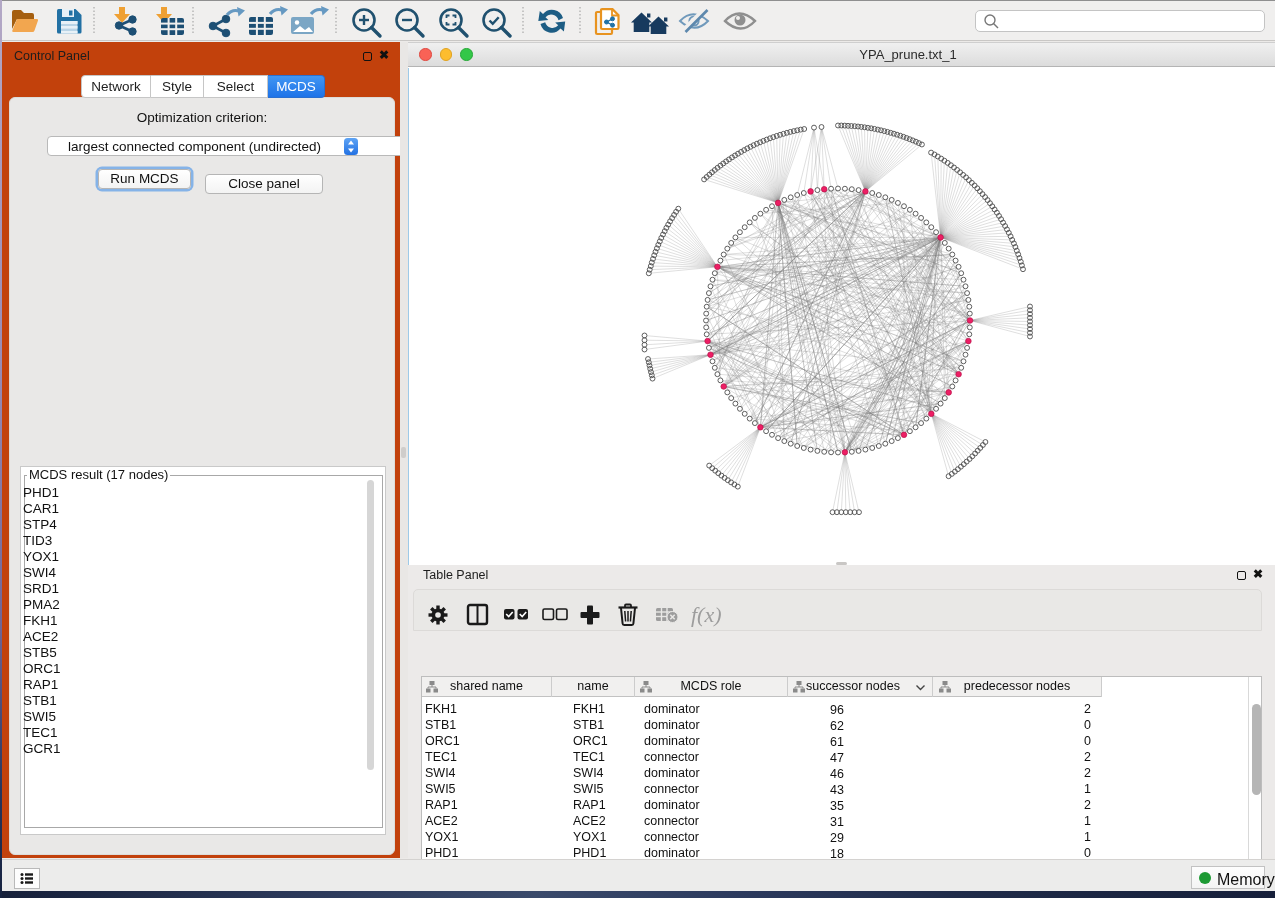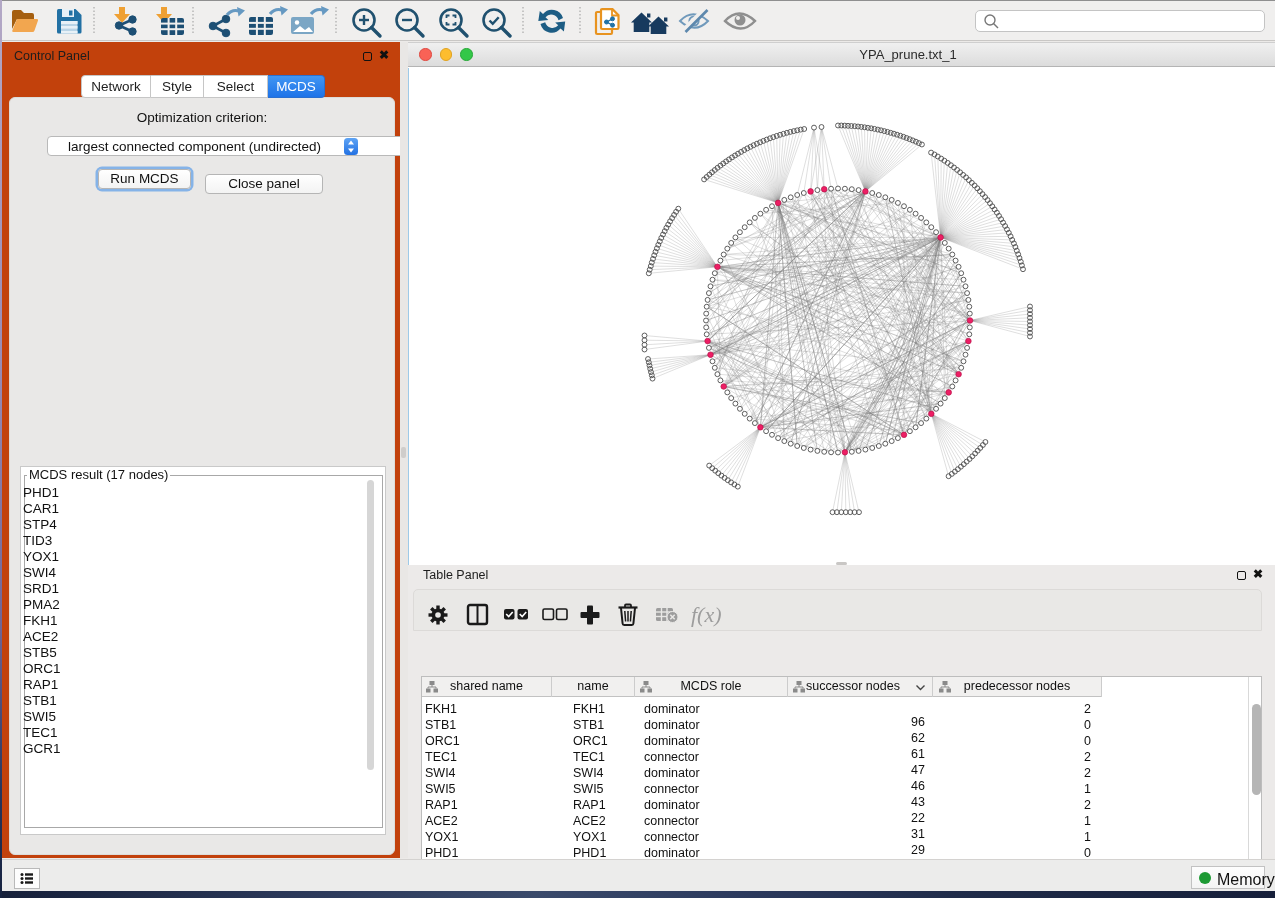--- a/index.html
+++ b/index.html
@@ -50,21 +50,21 @@
 #tp-toolbar { position:absolute; left:5px; top:24px; width:849px; height:42px; background:#e9e8e6; border:1px solid #dcdad8; border-radius:5px 5px 0 0; }
 #tp-table { position:absolute; left:13px; top:75px; width:841px; height:188px; background:#fff; border:1px solid #bdbdbd;margin-top:36px; }
 #tp-header { position:absolute; left:0; top:0; width:680px; height:20px; background:#f1f0ef; border-bottom:1px solid #c2c2c2; font-size:12.5px; color:#111; }
 .th { position:absolute; top:0; height:20px; border-right:1px solid #cccccc; }
 .th .lbl { position:absolute; top:2px; width:100%; text-align:center; }
 .hicon { position:absolute; top:4px; }
 .row { position:absolute; left:0; width:680px; height:16px; font-size:12.5px; color:#111; }
 .c1 { position:absolute; left:3px; top:1px; }
 .c2 { position:absolute; left:151px; top:1px; }
 .c3 { position:absolute; left:222px; top:1px; }
-.c4 { position:absolute; left:408px; top:14px; width:95px; text-align:right; }
+.c4 { position:absolute; left:408px; top:2px; width:95px; }
 .c5 { position:absolute; left:570px; top:1px; width:99px; text-align:right; }
 #tp-vscroll { position:absolute; left:830px; top:27px; width:9px; height:91px; background:#b5b5b5; border-radius:5px; }
 #tp-tabs { position:absolute; left:251px; top:270px; height:21px; display:flex; font-size:13px; }
 .tptab { background:#fff; border:1px solid #c6c6c6; border-left:none; color:#1d1d1d; display:flex; align-items:center; justify-content:center; }
 .tptab.sel { background:linear-gradient(#47a0f4,#1f78ea); color:#fff; border-color:#2a6fd0; border-radius:4px 0 0 4px; }
 .tptab:last-child { border-radius:0 4px 4px 0; }
 
 #statusbar { left:2px; top:859px; width:1273px; height:32px; background:#ececeb; border-top:1px solid #d4d2d0; }
 #sb-btn { position:absolute; left:12px; top:8px; width:26px; height:21px; background:#fdfdfd; border:1px solid #b9b9b9; }
 #memory { position:absolute; left:1189px; top:6px; width:74px; height:23px; background:linear-gradient(#fdfdfd,#f4f4f4); border:1px solid #c2c2c2; font-size:16px; color:#111; }
@@ -427,21 +427,21 @@
         <span class="c1">SWI5</span>
         <span class="c2">SWI5</span>
         <span class="c3">connector</span>
         <span class="c4">43</span>
         <span class="c5">1</span>
       </div>
 <div class="row" style="top:120px">
         <span class="c1">RAP1</span>
         <span class="c2">RAP1</span>
         <span class="c3">dominator</span>
-        <span class="c4">22</span>
+        <span class="c4">35</span>
         <span class="c5">2</span>
       </div>
 <div class="row" style="top:136px">
         <span class="c1">ACE2</span>
         <span class="c2">ACE2</span>
         <span class="c3">connector</span>
         <span class="c4">31</span>
         <span class="c5">1</span>
       </div>
 <div class="row" style="top:152px">

